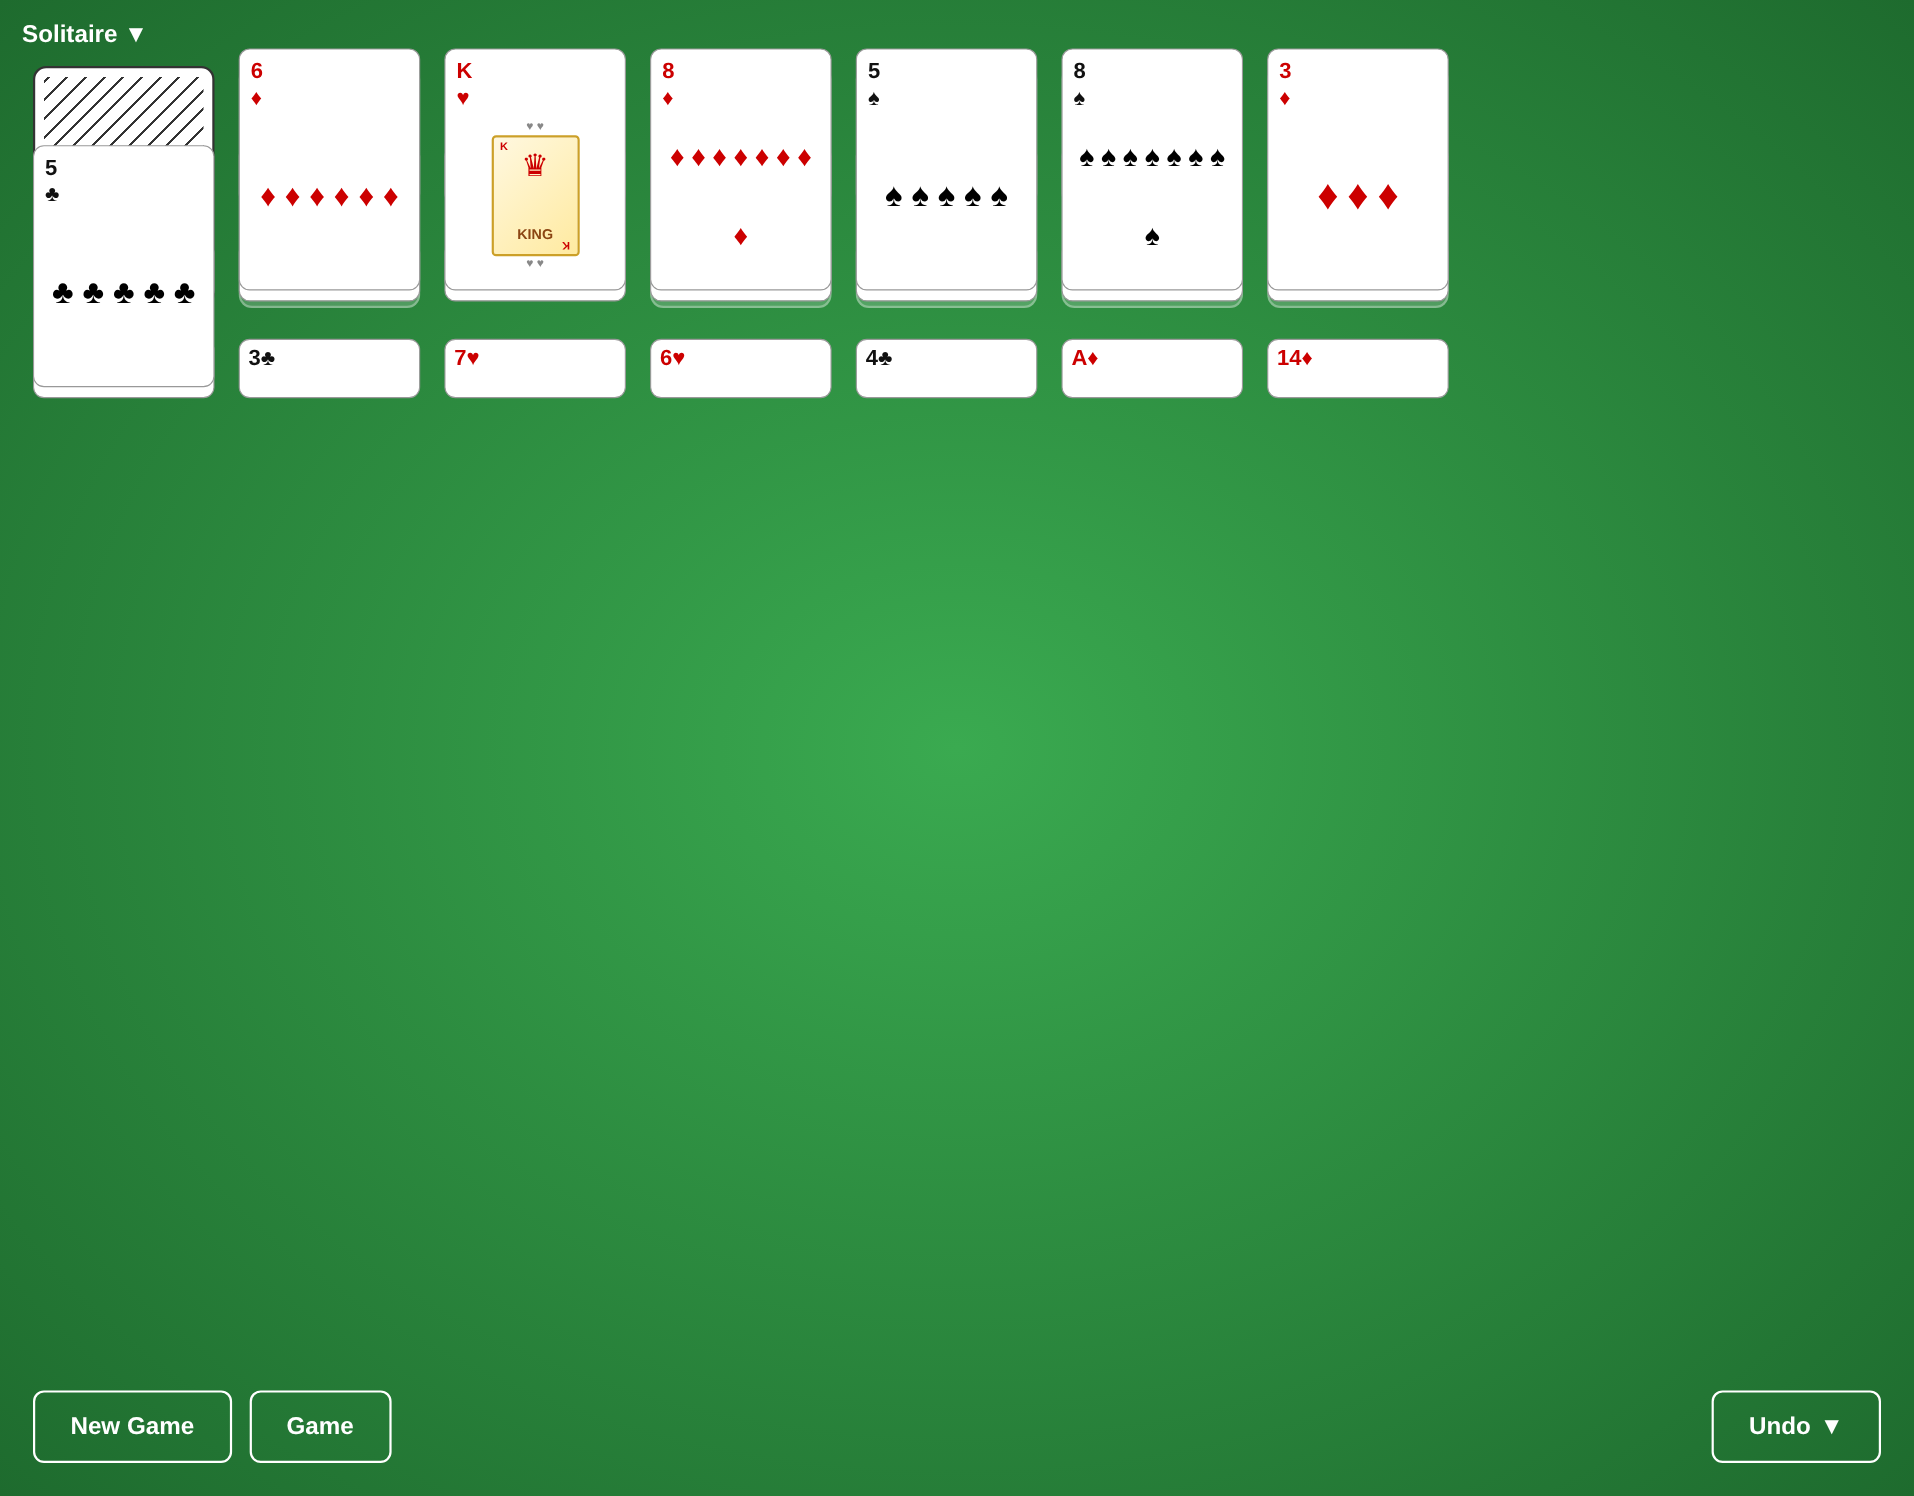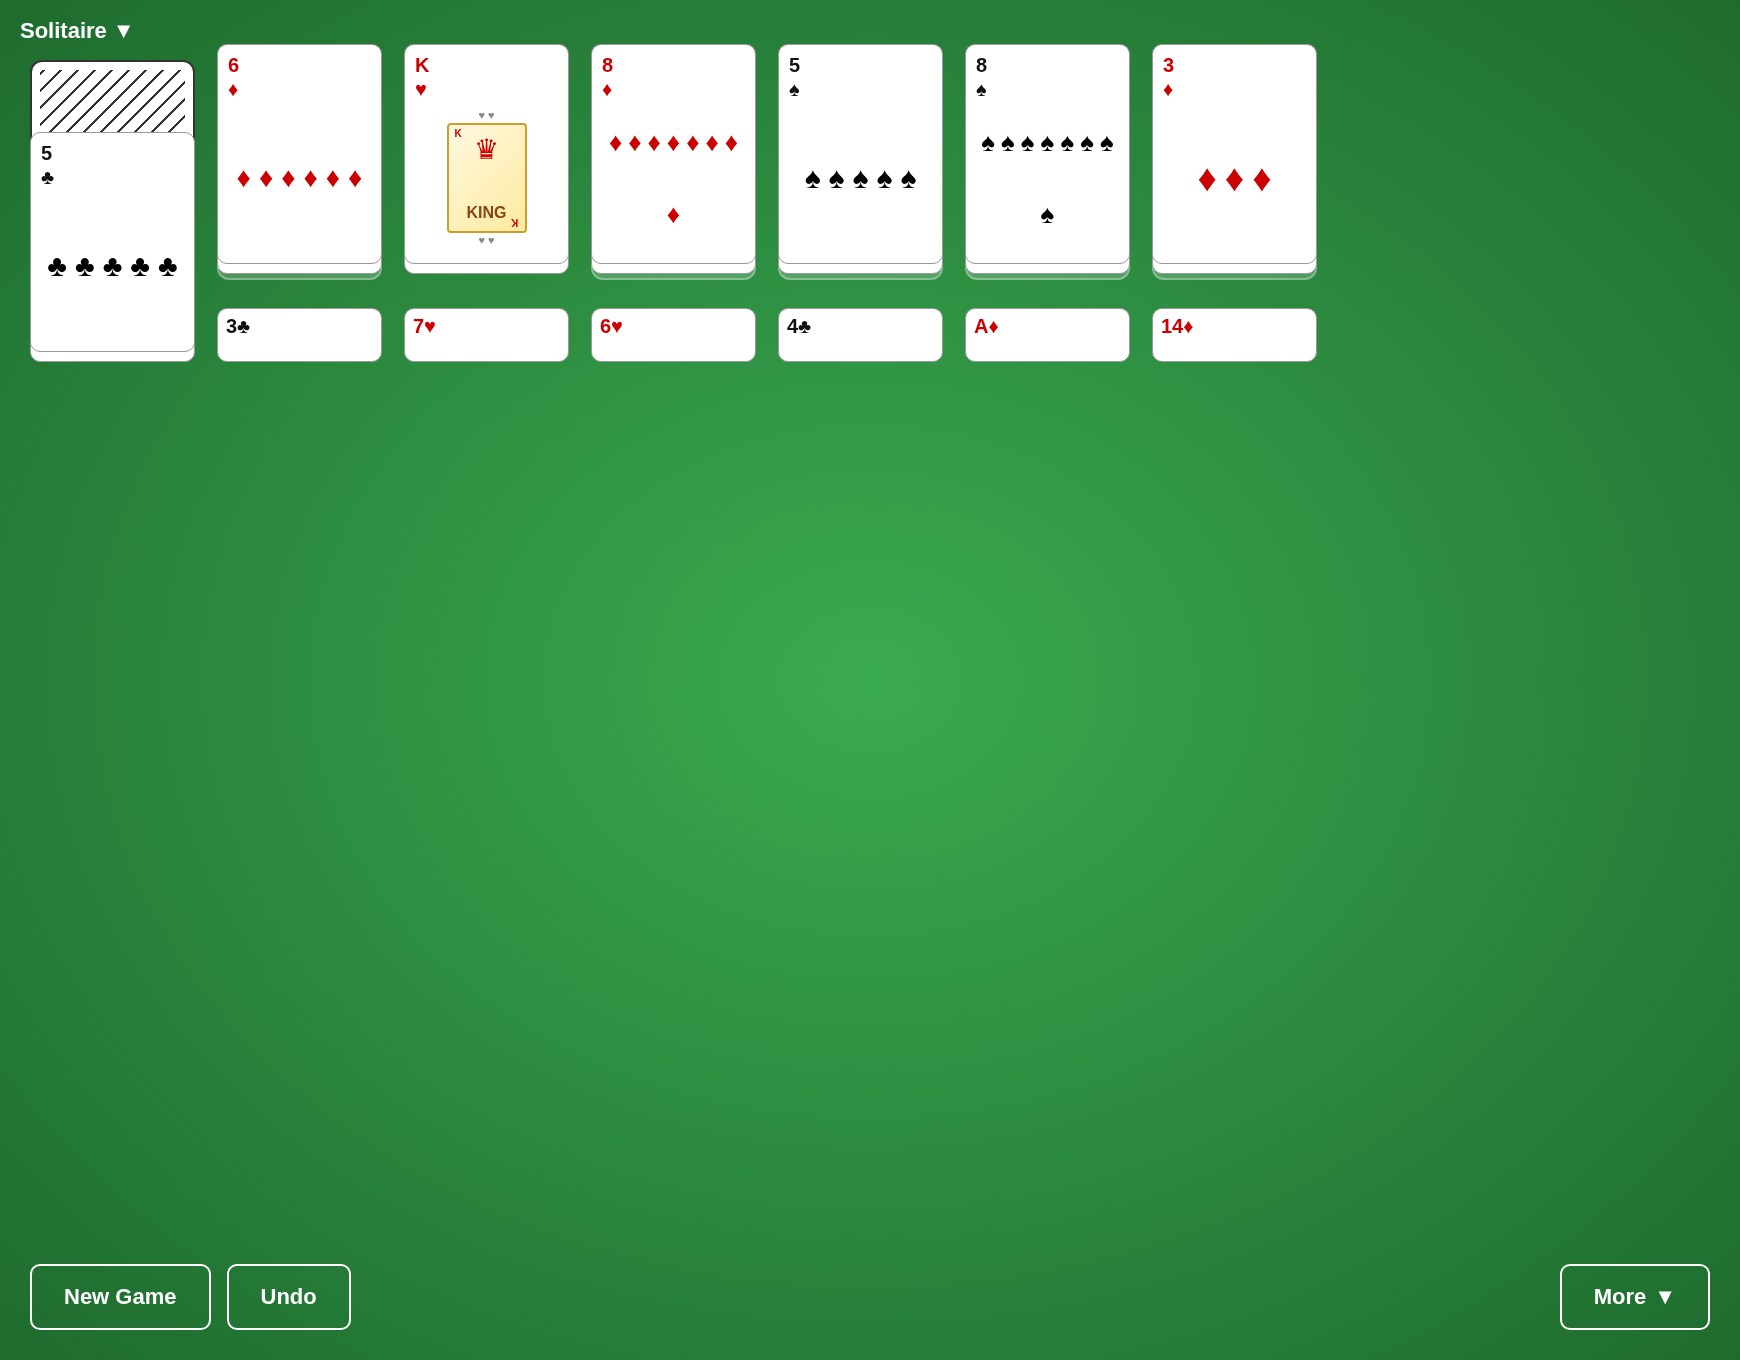--- a/index.html
+++ b/index.html
@@ -285,21 +285,21 @@
         <div class="tableau-card-wrapper" style="margin-top:-142px;">
           <div class="card" style="height:220px;">
             <div style="padding:8px 10px; height:100%; display:flex; flex-direction:column; position:relative;">
               <span class="red" style="font-size:20px; font-weight:bold; line-height:1.2;">K<br>♥</span>
               <div style="flex:1; display:flex; justify-content:center; align-items:center;">
 
                 <div style="text-align:center; line-height:1;">
                   <div style="font-size:11px; color:#888; margin-bottom:2px;">♥ ♥</div>
                   <div style="width:80px; height:110px; border: 2px solid #cca028; background: linear-gradient(135deg, #fff8e0, #ffeaa0); border-radius:4px; display:flex; flex-direction:column; justify-content:center; align-items:center; position:relative;">
                     <div style="font-size:28px; color:#cc0000;">♛</div>
-                    <div style="font-size:16px; color:#8B4513; font-weight:bold;margin-top:41px;">KING</div>
+                    <div style="font-size:13px; color:#8B4513; font-weight:bold;margin-top:41px;">KING</div>
                     <div style="position:absolute; top:4px; left:6px; font-size:10px; color:#cc0000; font-weight:bold;">K</div>
                     <div style="position:absolute; bottom:4px; right:6px; font-size:10px; color:#cc0000; font-weight:bold; transform:rotate(180deg);">K</div>
                   </div>
                   <div style="font-size:11px; color:#888; margin-top:2px;">♥ ♥</div>
                 </div>
               </div>
             </div>
           </div>
         </div>
       </div>
@@ -451,20 +451,20 @@
 
   </div>
 </div>
 
 <div id="bottom-bar">
   <div class="bottom-left-btns">
     <button class="btn">
       <span>New Game</span>
     </button>
     <button class="btn">
-      <span>Undo</span>
+      <span>Game</span>
     </button>
   </div>
   <button class="btn">
-    <span>More</span>
+    <span>Undo</span>
     <span>▼</span>
   </button>
 </div>
 
 </body></html>

